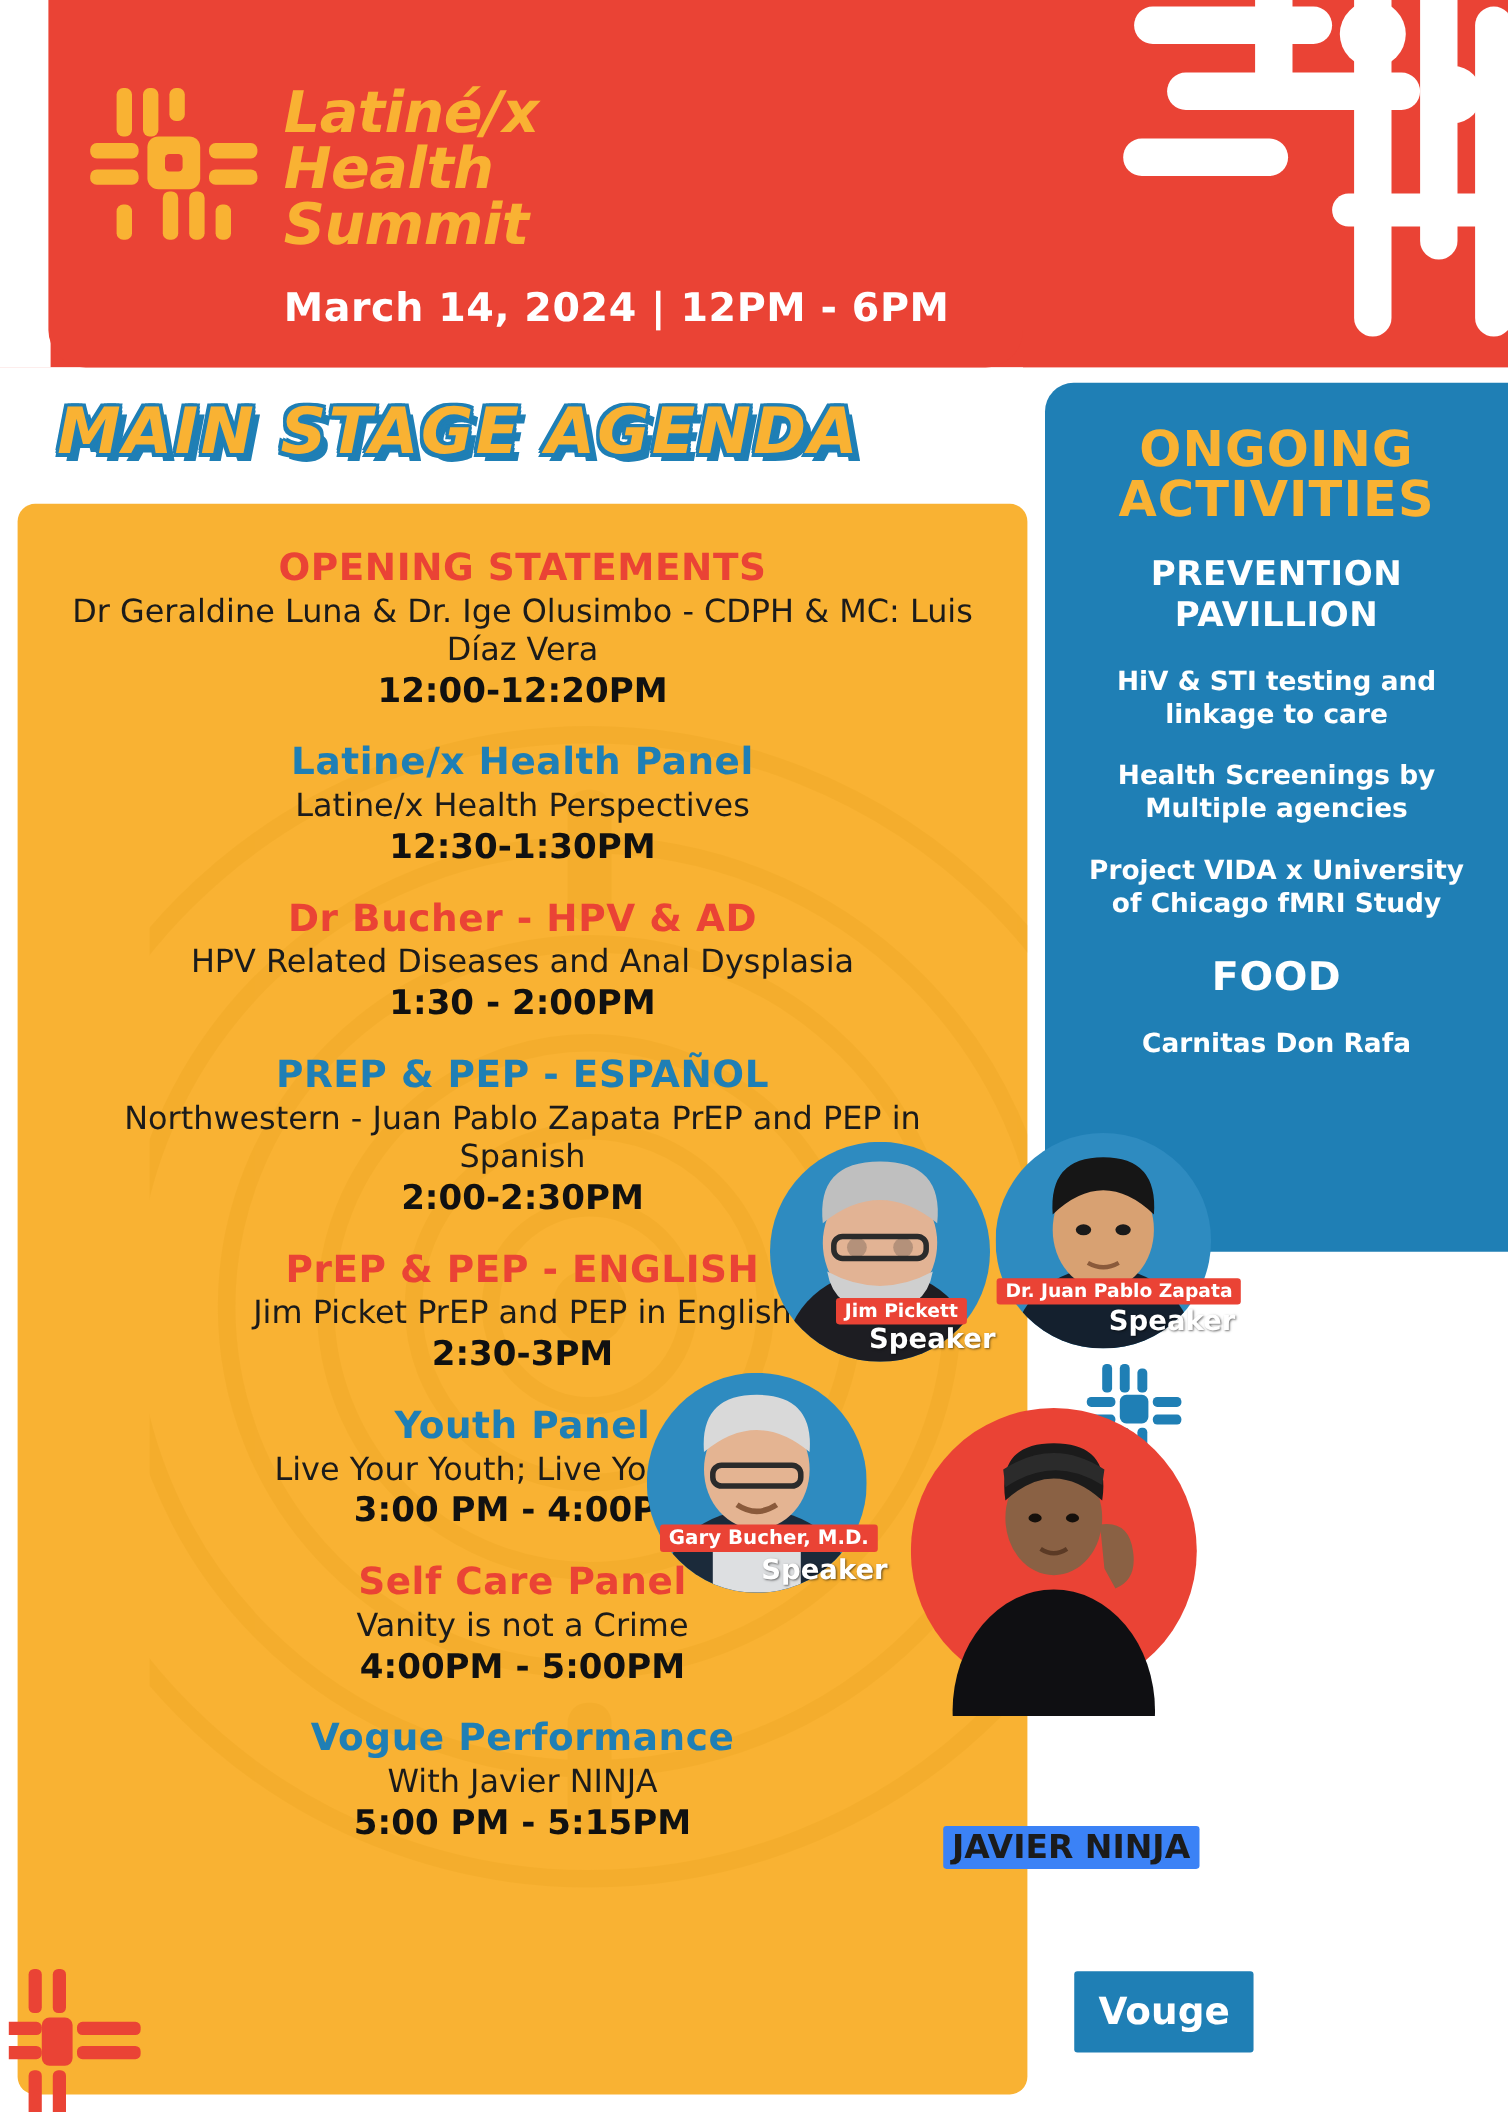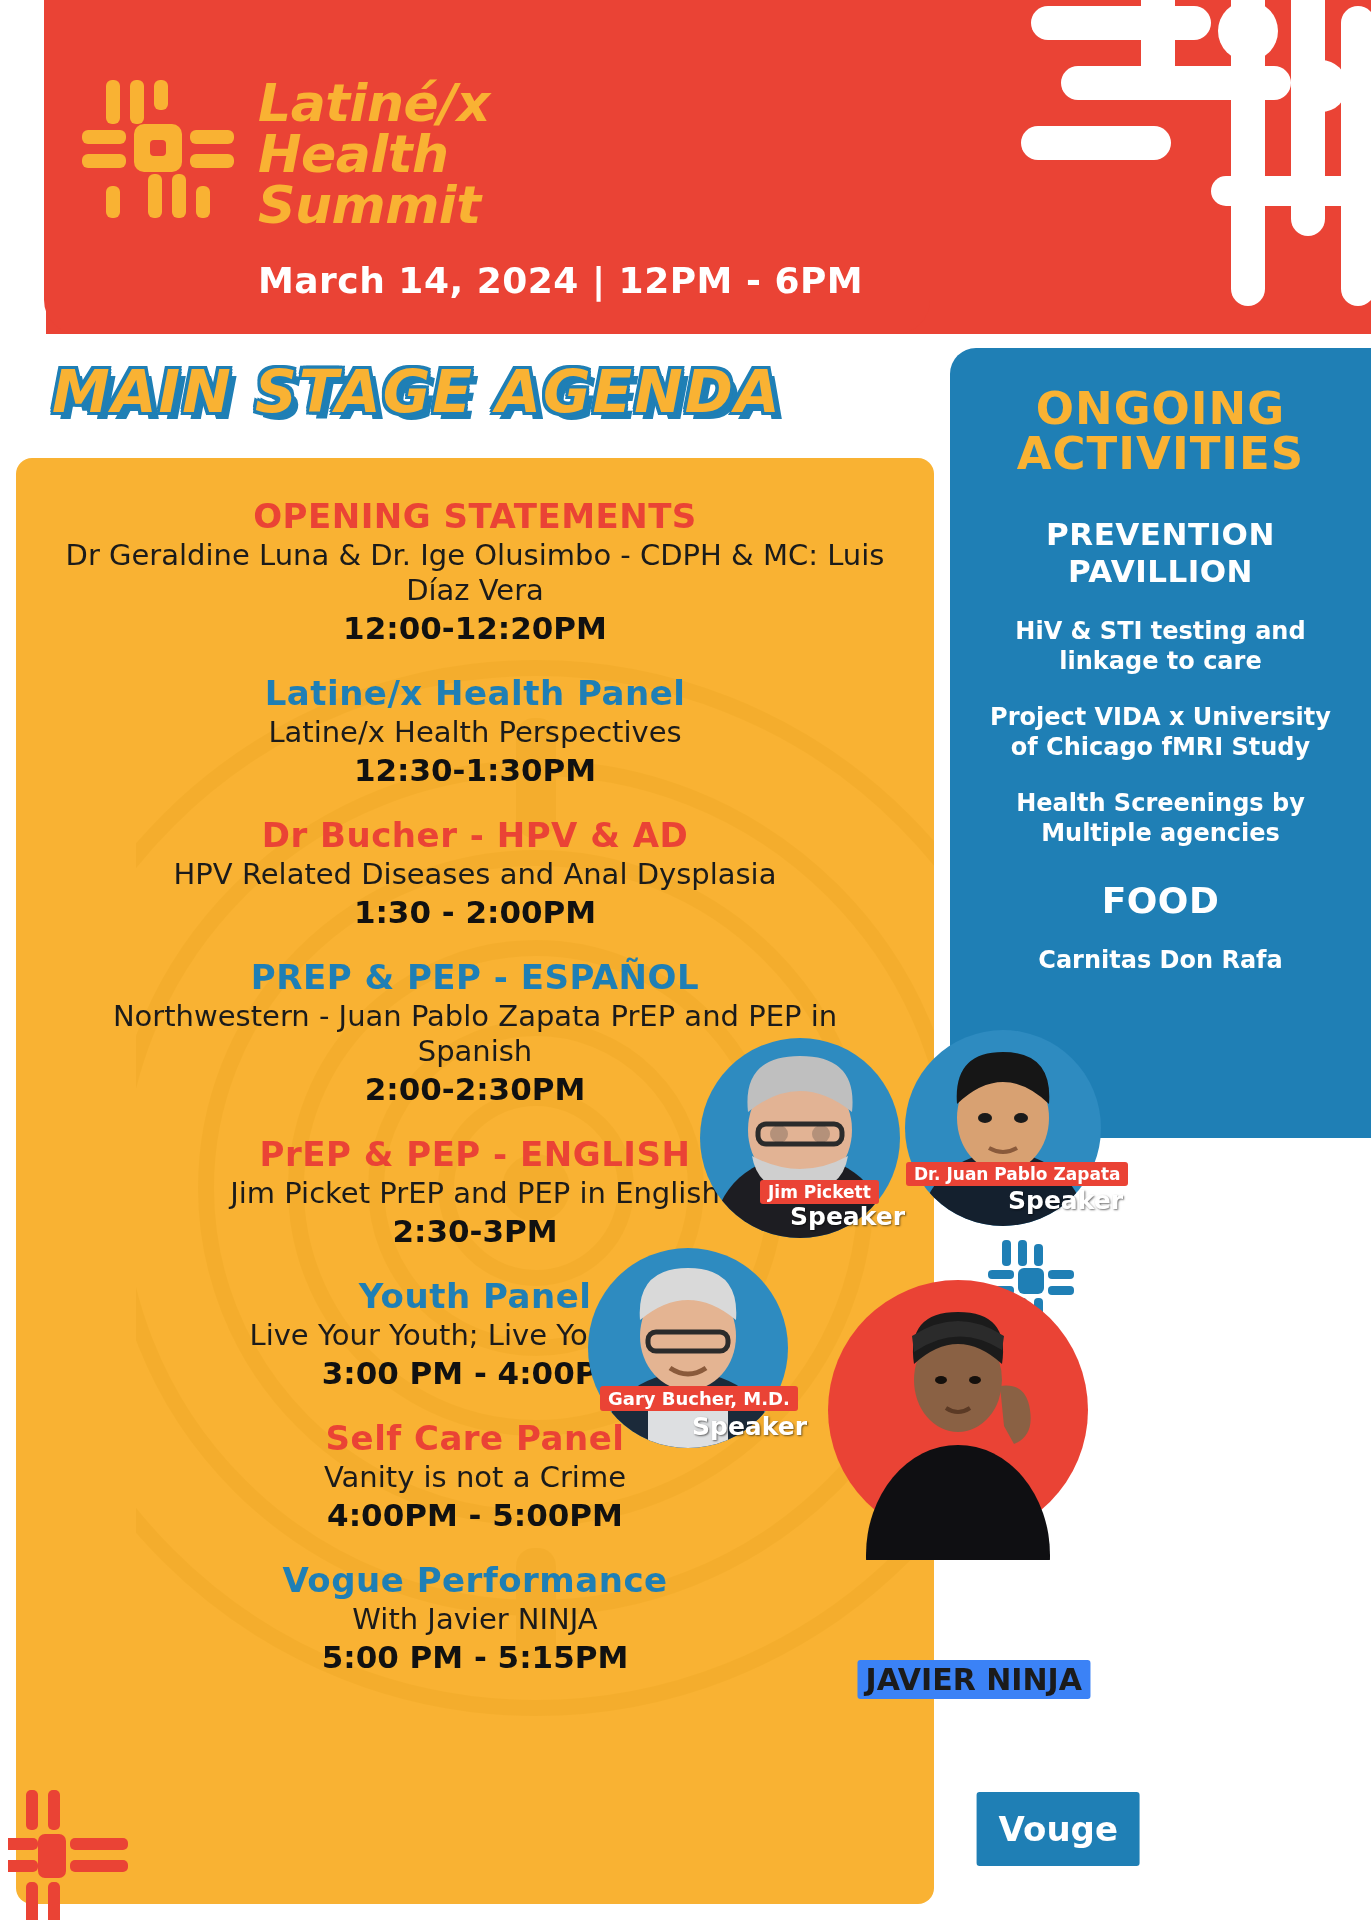--- a/index.html
+++ b/index.html
@@ -112,21 +112,21 @@
     margin-top: 38px;
     text-align: center;
     font-family: "DejaVu Sans", sans-serif;
     font-weight: 700;
     font-size: 45px;
     line-height: 45px;
     color: #f9b233;
     letter-spacing: 1px;
   }
   .blue-sub {
-    margin-top: 40px;
+    margin-top: 28px;
     text-align: center;
     font-family: "DejaVu Sans", sans-serif;
     font-weight: 700;
     font-size: 31px;
     line-height: 37px;
     color: #ffffff;
     letter-spacing: 0.5px;
   }
   .blue-item {
     margin-top: 26px;
@@ -291,22 +291,22 @@
 
   <div class="main-heading">MAIN STAGE AGENDA</div>
 
   <div class="blue-panel">
     <h2>
       <span>ONGOING</span><br>
       <span>ACTIVITIES</span>
     </h2>
     <div class="blue-sub">PREVENTION PAVILLION</div>
     <div class="blue-item">HiV &amp; STI testing and linkage to care</div>
+    <div class="blue-item">Health Screenings by Multiple agencies</div>
     <div class="blue-item">Project VIDA x University of Chicago fMRI Study</div>
-    <div class="blue-item">Health Screenings by Multiple agencies</div>
     <div class="blue-sub food">FOOD</div>
     <div class="blue-item">Carnitas Don Rafa</div>
   </div>
 
   <div class="agenda-panel">
 
     <svg class="agenda-bg" viewBox="0 0 800 1300">
       <g fill="none" stroke="#e8a31f" stroke-width="16">
         <circle cx="400" cy="650" r="90"></circle>
         <circle cx="400" cy="650" r="160"></circle>

